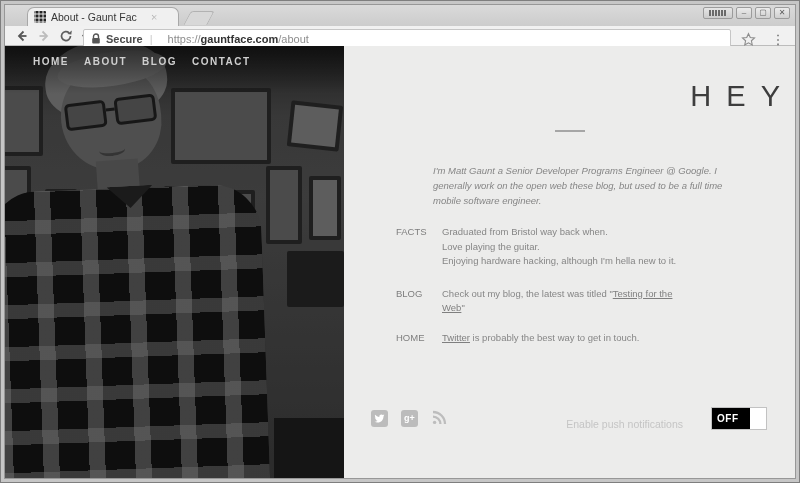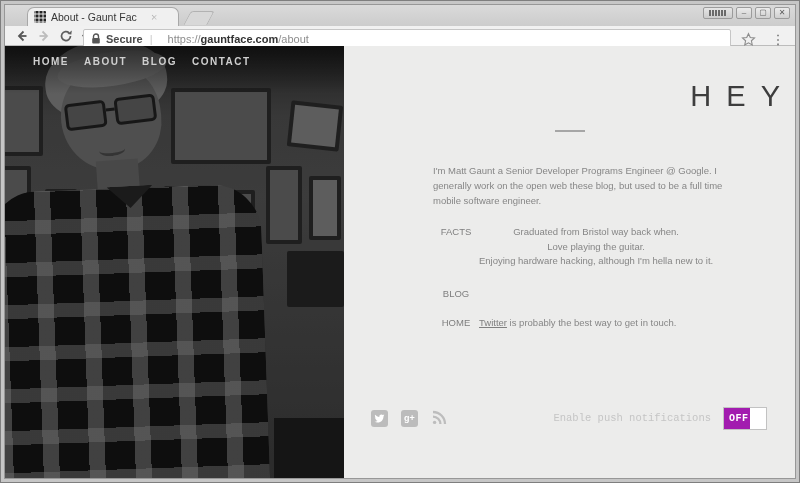--- a/index.html
+++ b/index.html
@@ -60,36 +60,36 @@
   .photo-overlay { position:absolute; inset:0; background:rgba(10,10,10,.35); }
   .top-shade { position:absolute; top:0; left:0; right:0; height:48px; background:linear-gradient(180deg,rgba(0,0,0,.55),rgba(0,0,0,0)); }
   .site-nav { position:absolute; top:10px; left:28px; display:flex; gap:15px; z-index:6; }
   .site-nav span { font-size:10px; font-weight:bold; letter-spacing:1.5px; color:#cfcfcf; cursor:pointer; }
 
   
   .main-pane { flex:1; position:relative; background:#ececeb; padding-top:34px; color:#868686; }
   .hey { text-align:right; font-size:29px; font-weight:500; letter-spacing:15px; padding-left:15px; color:#3d3d3d; }
   .divider { width:30px; height:2px; background:#a6a6a6; margin:17px auto 0; }
   .intro { margin:31px 0 0 89px; font-size:9.5px; line-height:15px; color:#868686; }
-  .intro div { white-space:nowrap; }
-  .row { display:flex; margin-left:89px; font-size:9.5px; line-height:14.5px;text-align:center; }
+  .intro div { white-space:nowrap;font-style:italic; }
+  .row { display:flex; margin-left:52px; font-size:9.5px; line-height:14.5px; }
   .row.facts { margin-top:17px; }
   .row.blog  { margin-top:18px; }
   .row.shout { margin-top:15px; }
   .row .label { width:46px; flex:none; color:#7e7e7e; }
   .row .body  { color:#868686; }
   .row .body div { white-space:nowrap; }
   a.lnk { color:#7f7f7f; text-decoration:underline; cursor:pointer; }
   .footer { position:absolute; left:0; right:0; bottom:48px; height:24px; display:flex; align-items:center; justify-content:space-between; padding:0 28px 0 27px; }
   .social { display:flex; gap:13px; align-items:center; }
   .sq-icon { width:17px; height:17px; background:#bcbcbc; border-radius:3px; display:flex; align-items:center; justify-content:center; }
   .gplus-glyph { color:#ffffff; font-size:9px; font-weight:bold; line-height:9px; }
-  .push-group { display:flex; align-items:center; gap:12px;font-family:Liberation Mono, monospace; }
+  .push-group { display:flex; align-items:flex-end; gap:28px; }
   .push-label { font-size:10.5px; color:#c5c5c5; }
-  .toggle { width:44px; height:23px; background:#a21caf; border:1px solid #c2c2c2; display:flex; align-items:center; cursor:pointer; }
+  .toggle { width:56px; height:23px; background:#000000; border:1px solid #c2c2c2; display:flex; align-items:center; cursor:pointer; }
   .toggle-text { color:#ffffff; font-size:10px; font-weight:bold; letter-spacing:.5px; padding-left:5px; flex:1; }
   .toggle-knob { width:16px; height:21px; background:#ffffff; flex:none; }
 
   svg { display:block; }
 </style>
 </head>
 <body>
 
 <div class="window">
   <div class="inner">
@@ -229,20 +229,24 @@
           <span class="label">FACTS</span>
           <span class="body">
             <div>Graduated from Bristol way back when.</div>
             <div>Love playing the guitar.</div>
             <div>Enjoying hardware hacking, although I'm hella new to it.</div>
           </span>
         </div>
 
         <div class="row blog">
           <span class="label">BLOG</span>
+          <span class="body">
+            <div><span>Check out my blog, the latest was titled "</span><a class="lnk">Testing for the</a></div>
+            <div><a class="lnk">Web</a><span>"</span></div>
+          </span>
         </div>
 
         <div class="row shout">
           <span class="label">HOME</span>
           <span class="body">
             <div><a class="lnk">Twitter</a><span> is probably the best way to get in touch.</span></div>
           </span>
         </div>
 
         <div class="footer">

